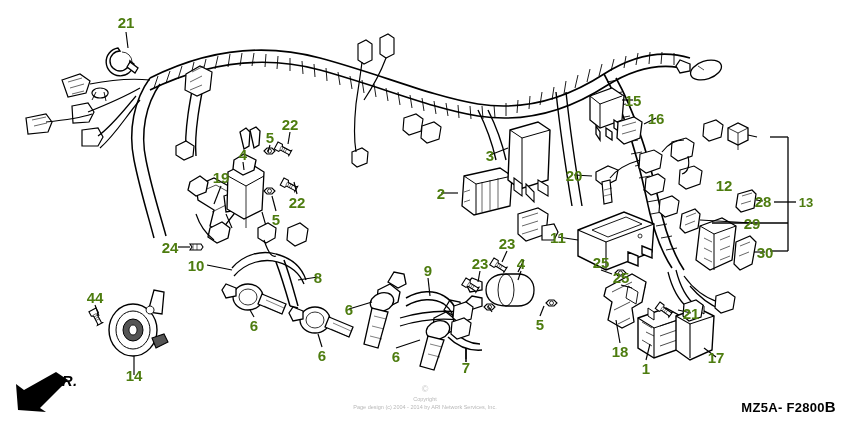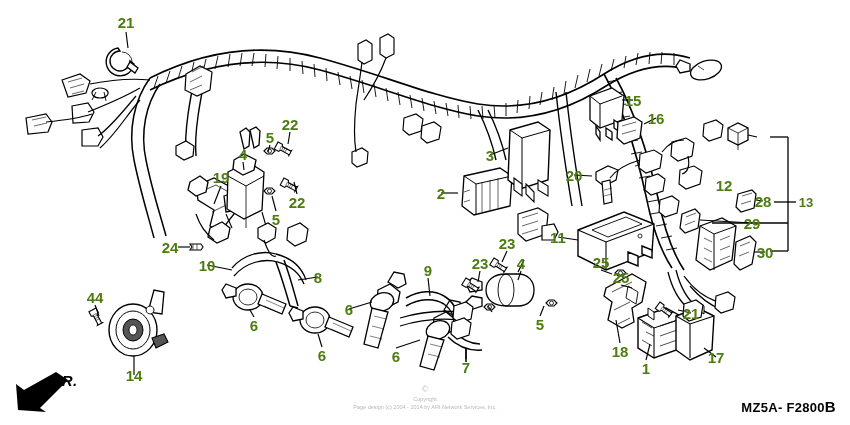--- a/index.html
+++ b/index.html
@@ -510,21 +510,21 @@
   <div class="lbl n" style="left:270px;top:137px;">5</div>
   <div class="lbl n" style="left:276px;top:219px;">5</div>
   <div class="lbl n" style="left:540px;top:324px;">5</div>
   <div class="lbl n" style="left:254px;top:325px;">6</div>
   <div class="lbl n" style="left:322px;top:355px;">6</div>
   <div class="lbl n" style="left:349px;top:309px;">6</div>
   <div class="lbl n" style="left:396px;top:356px;">6</div>
   <div class="lbl n" style="left:466px;top:367px;">7</div>
   <div class="lbl n" style="left:318px;top:277px;">8</div>
   <div class="lbl n" style="left:428px;top:270px;">9</div>
-  <div class="lbl n" style="left:207px;top:265px;">10</div>
+  <div class="lbl n" style="left:196px;top:265px;">10</div>
   <div class="lbl n" style="left:558px;top:237px;">11</div>
   <div class="lbl n" style="left:724px;top:137px;margin-top:48px;">12</div>
   <div class="lbl big" style="left:806px;top:202px;">13</div>
   <div class="lbl n" style="left:134px;top:375px;">14</div>
   <div class="lbl n" style="left:633px;top:100px;">15</div>
   <div class="lbl n" style="left:656px;top:118px;">16</div>
   <div class="lbl n" style="left:716px;top:357px;">17</div>
   <div class="lbl n" style="left:620px;top:351px;">18</div>
   <div class="lbl n" style="left:221px;top:177px;">19</div>
   <div class="lbl n" style="left:574px;top:175px;">20</div>

